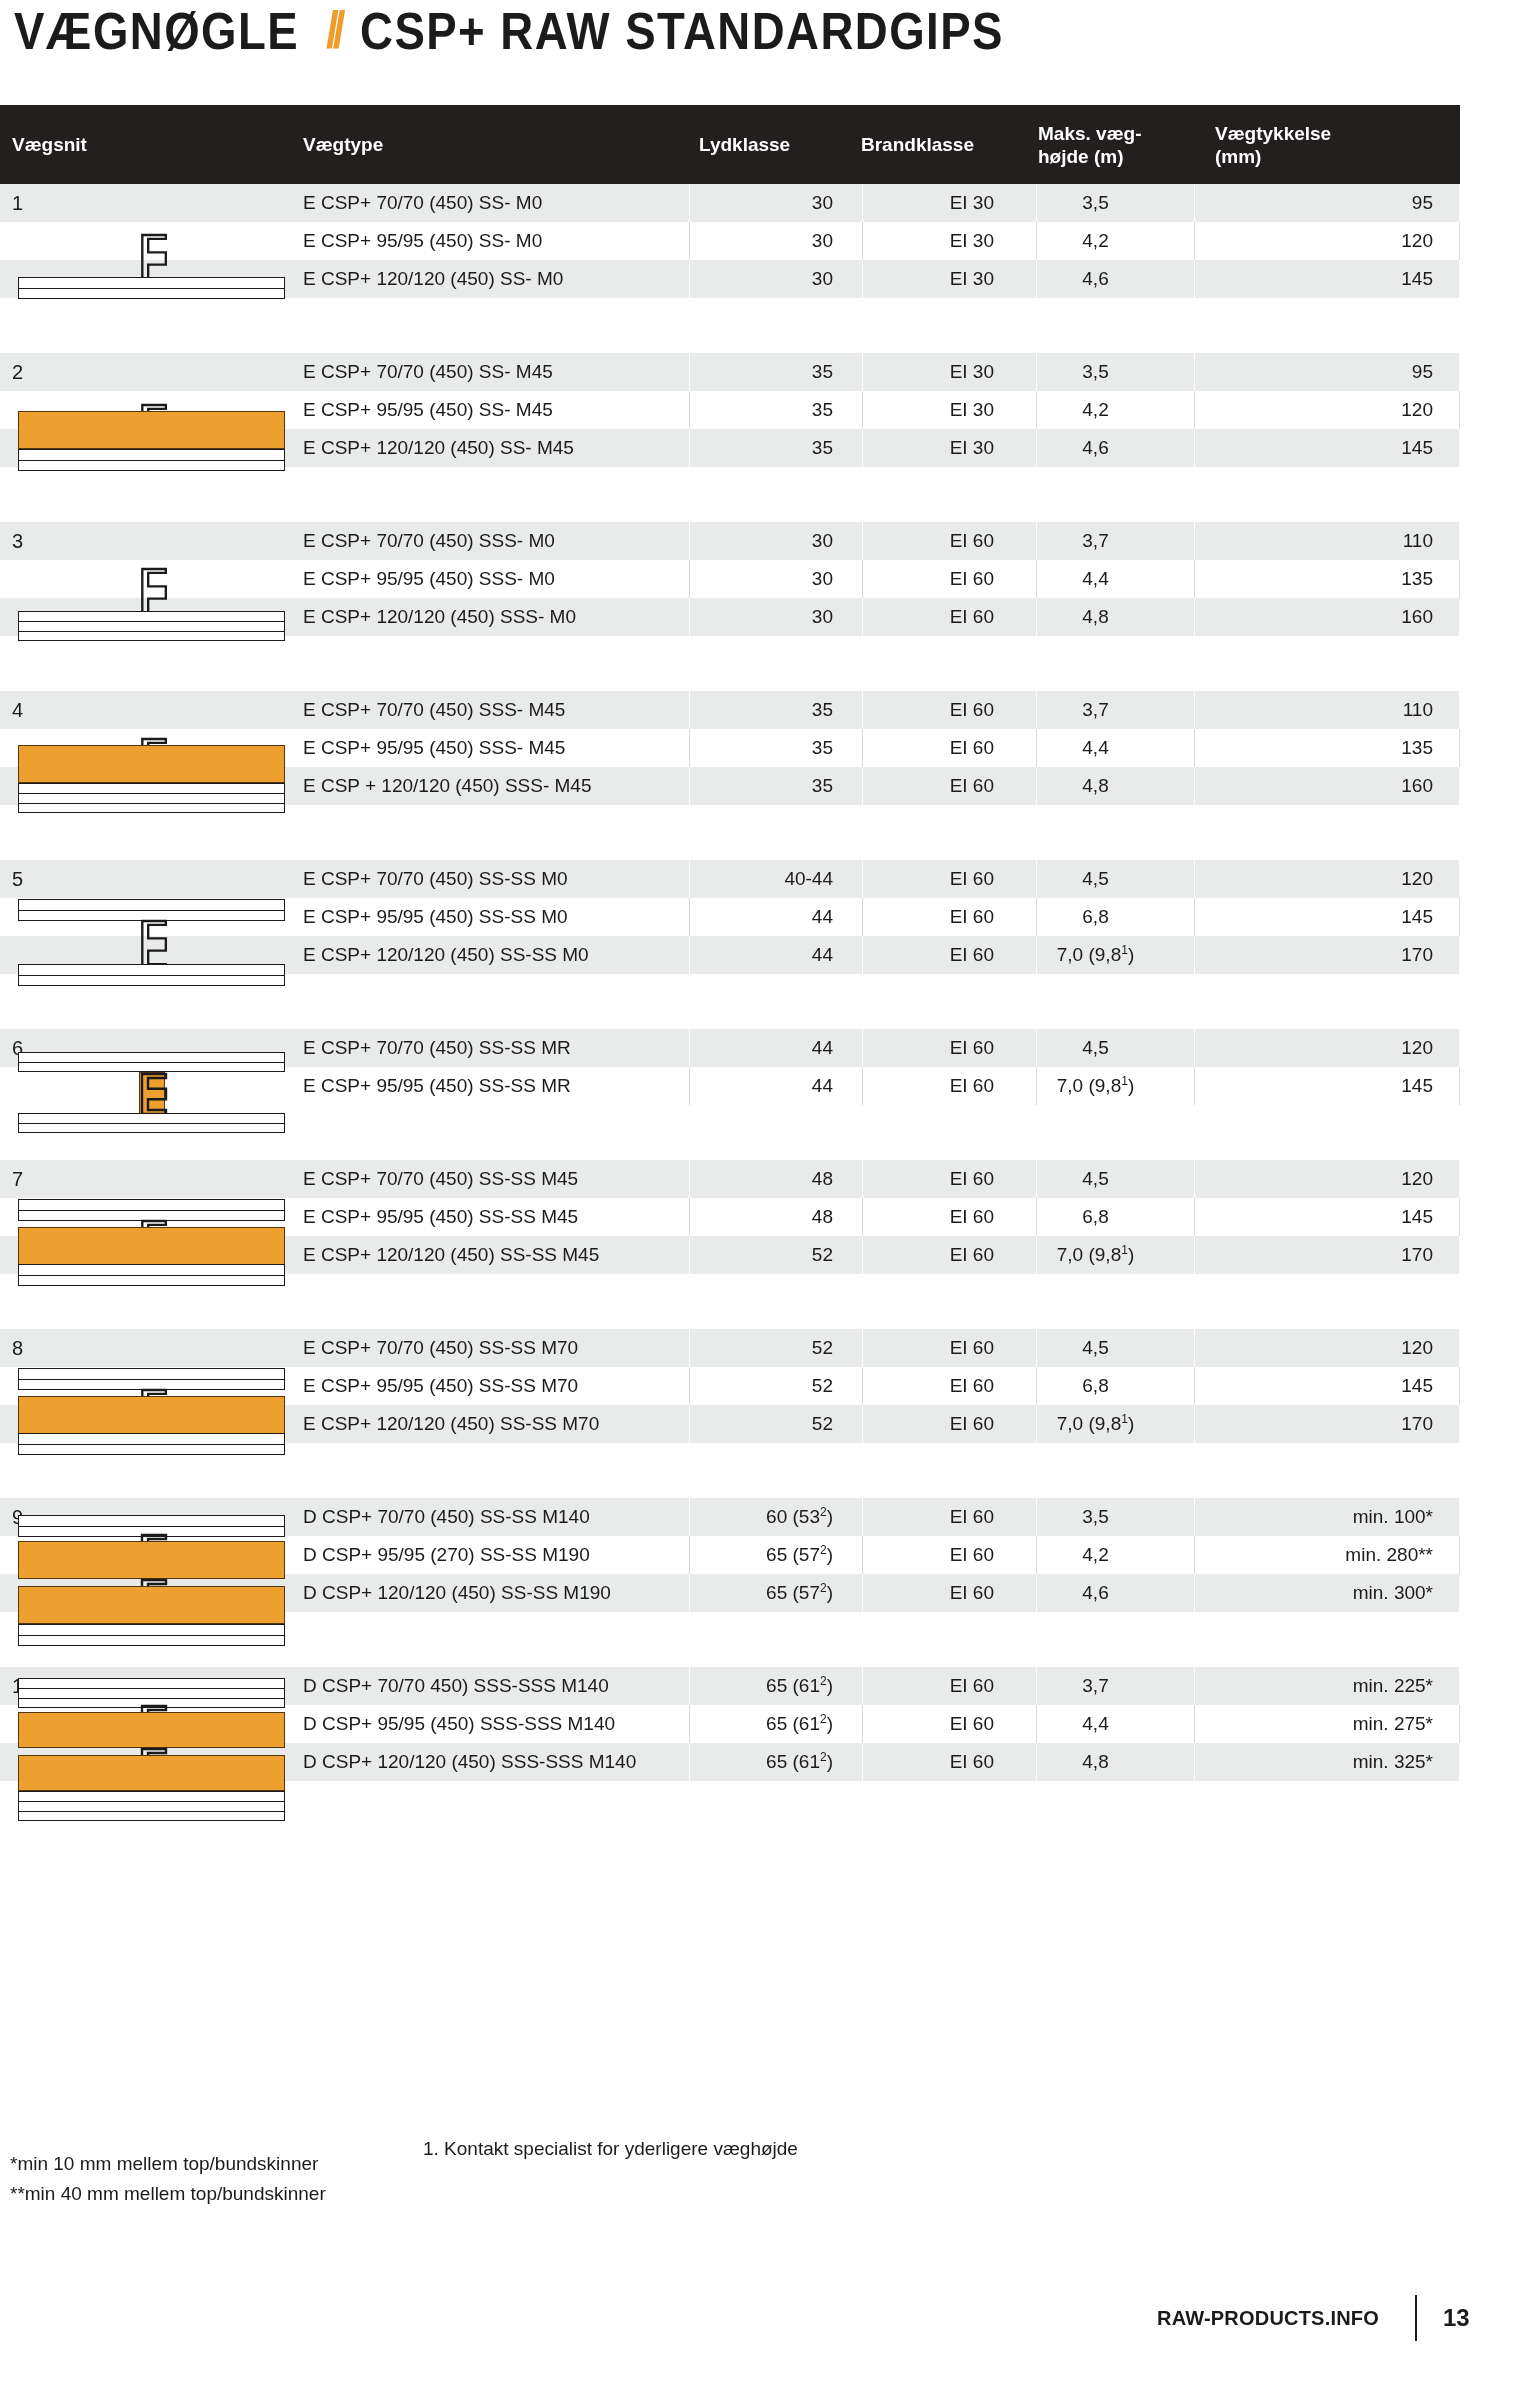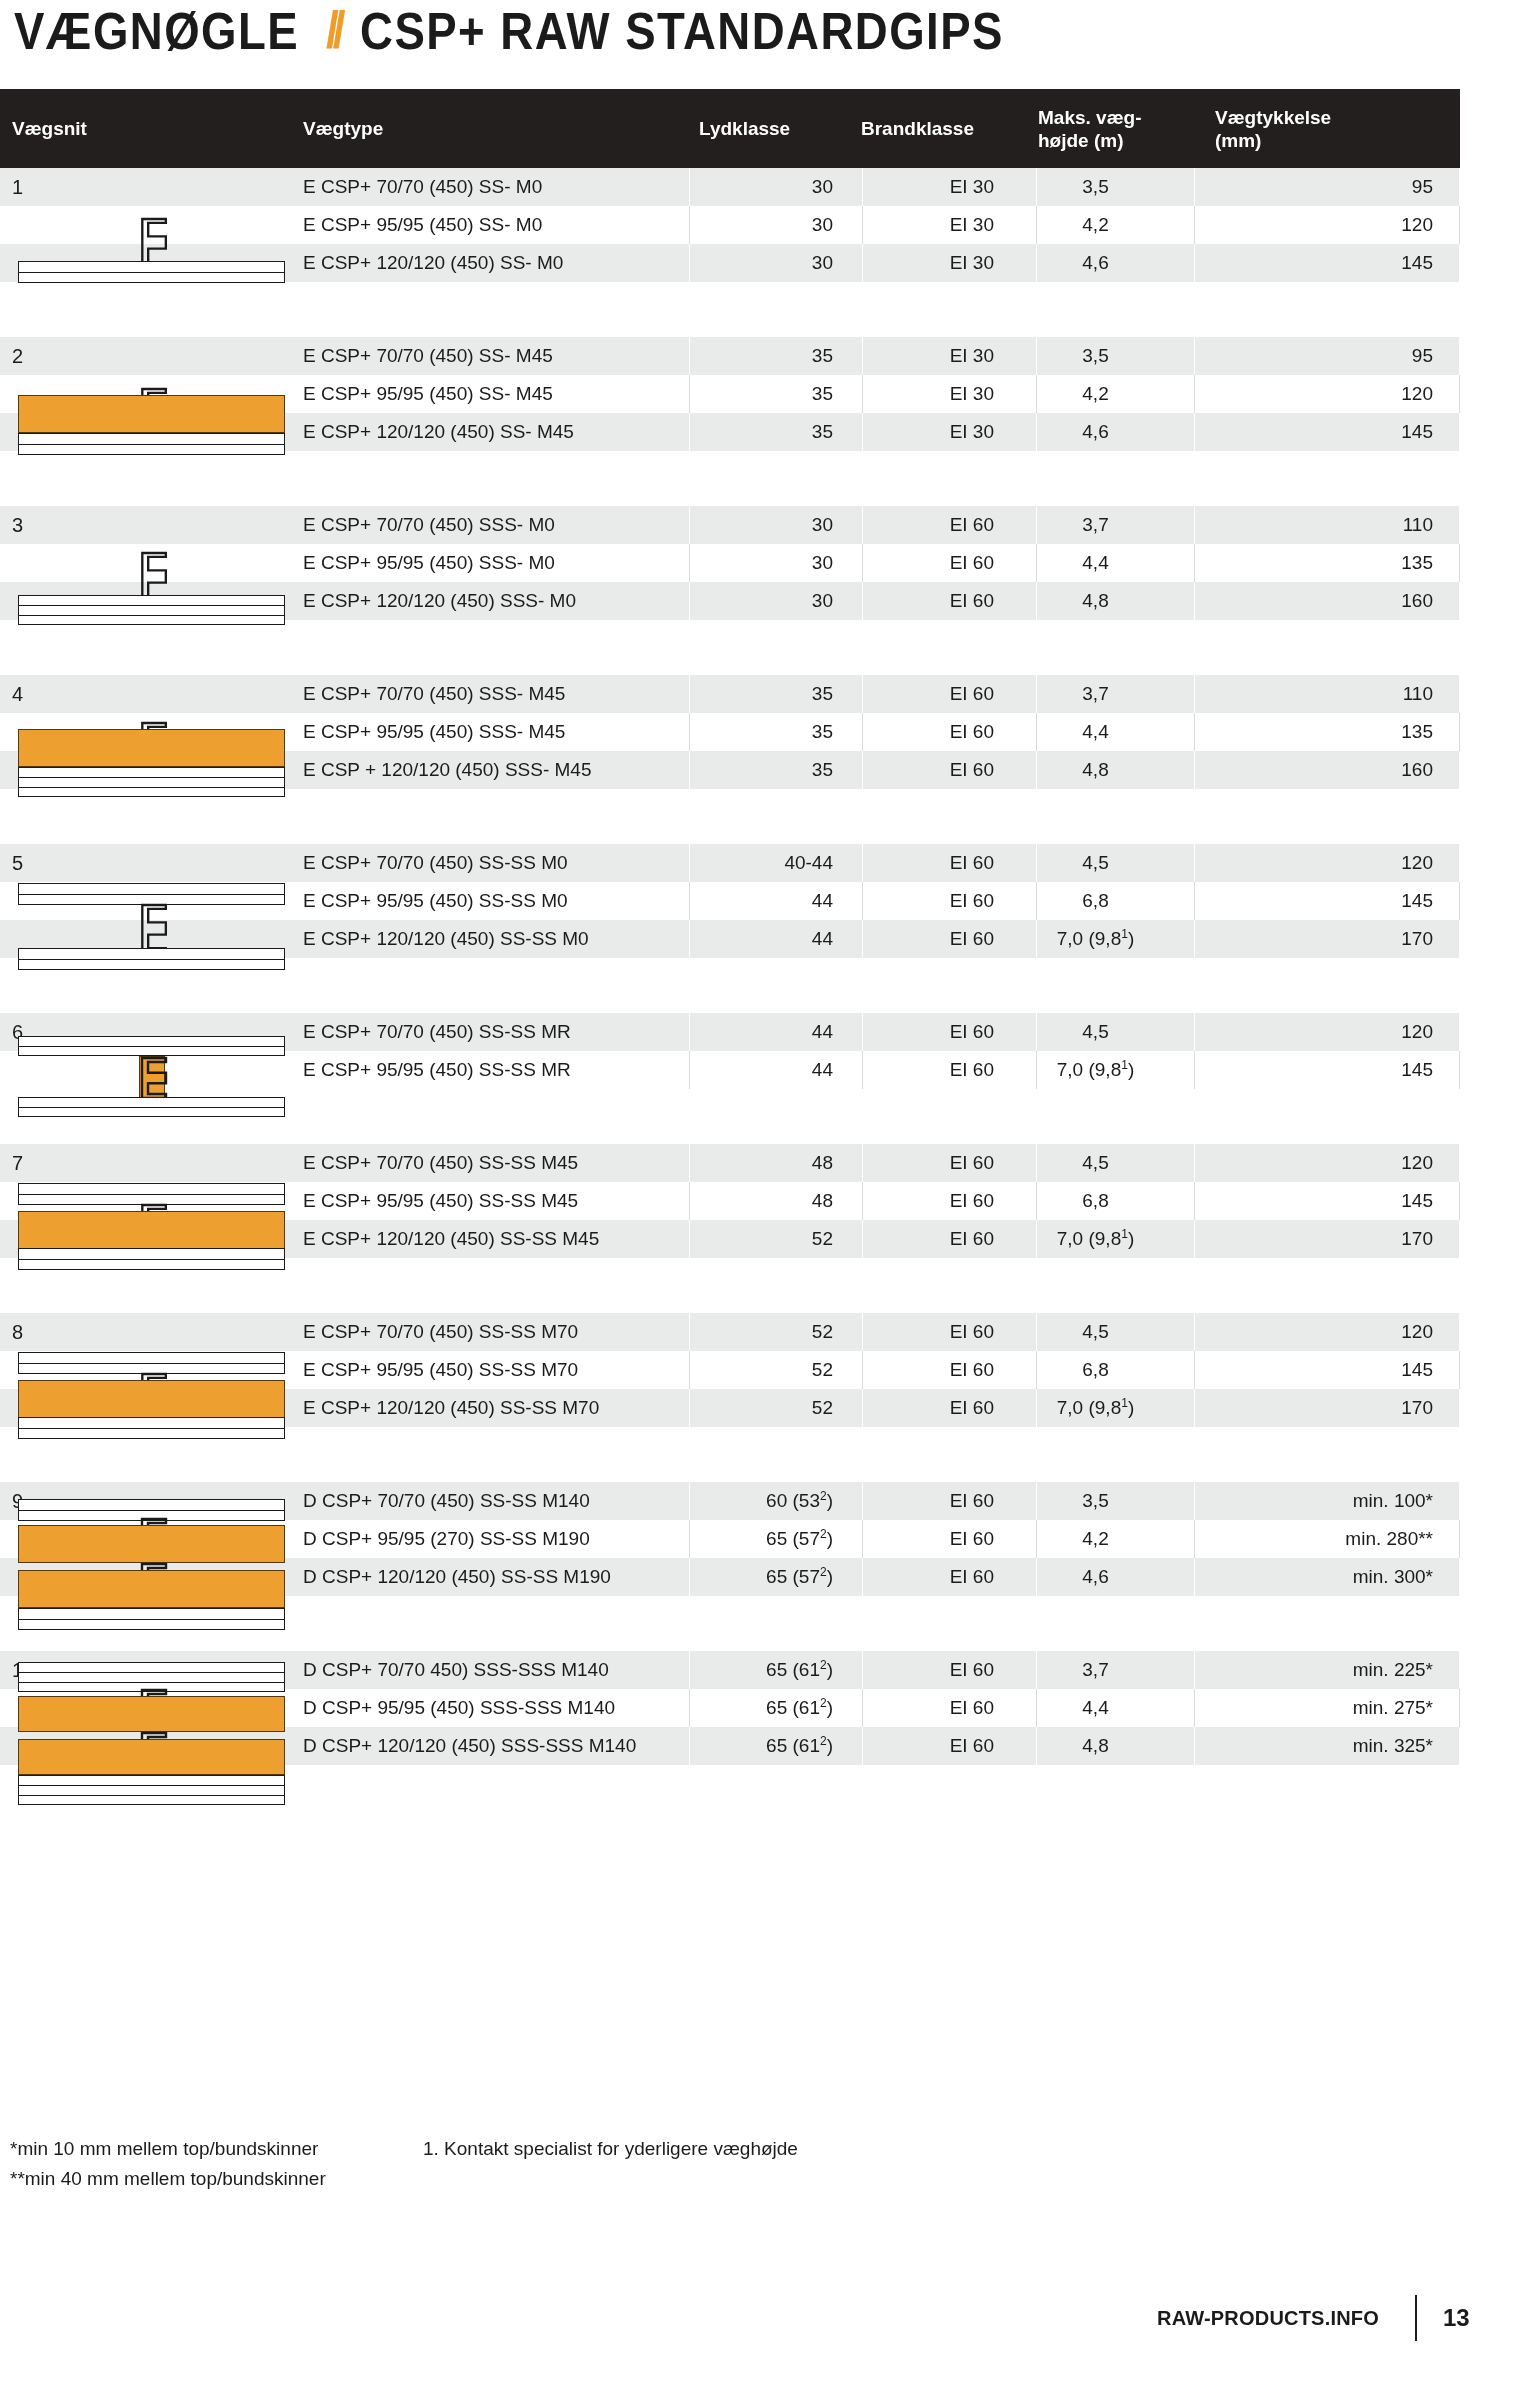--- a/index.html
+++ b/index.html
@@ -37,21 +37,21 @@
     letter-spacing: -6px;
     padding: 0 20px 0 18px;
     transform: scaleY(1.12);
     transform-origin: left top;
     white-space: nowrap;
   }
 
   
   .table {
     position: absolute;
-    left: 0; top: 89px;
+    left: 0; top: 105px;
     width: 1460px;
   }
   .thead {
     background: #231f1e;
     height: 79px;
     display: flex;
     align-items: center;
     color: #ffffff;
     width: 1460px;
   }
@@ -150,21 +150,21 @@
 
   
   .footnotes {
     position: absolute;
     left: 10px; top: 2134px;
     display: flex;
     font-size: 19px;
     color: #1b1b1b;
     line-height: 30px;
   }
-  .fn-col-1 { width: 396px; }
+  .fn-col-1 { width: 396px; margin-top: 15px; }
   .fn-col-2 { width: 693px; margin-left: 17px; }
 
   
   .footer {
     position: absolute;
     left: 0; top: 2295px;
     width: 1485px;
     display: flex;
     align-items: center;
     justify-content: flex-end;

